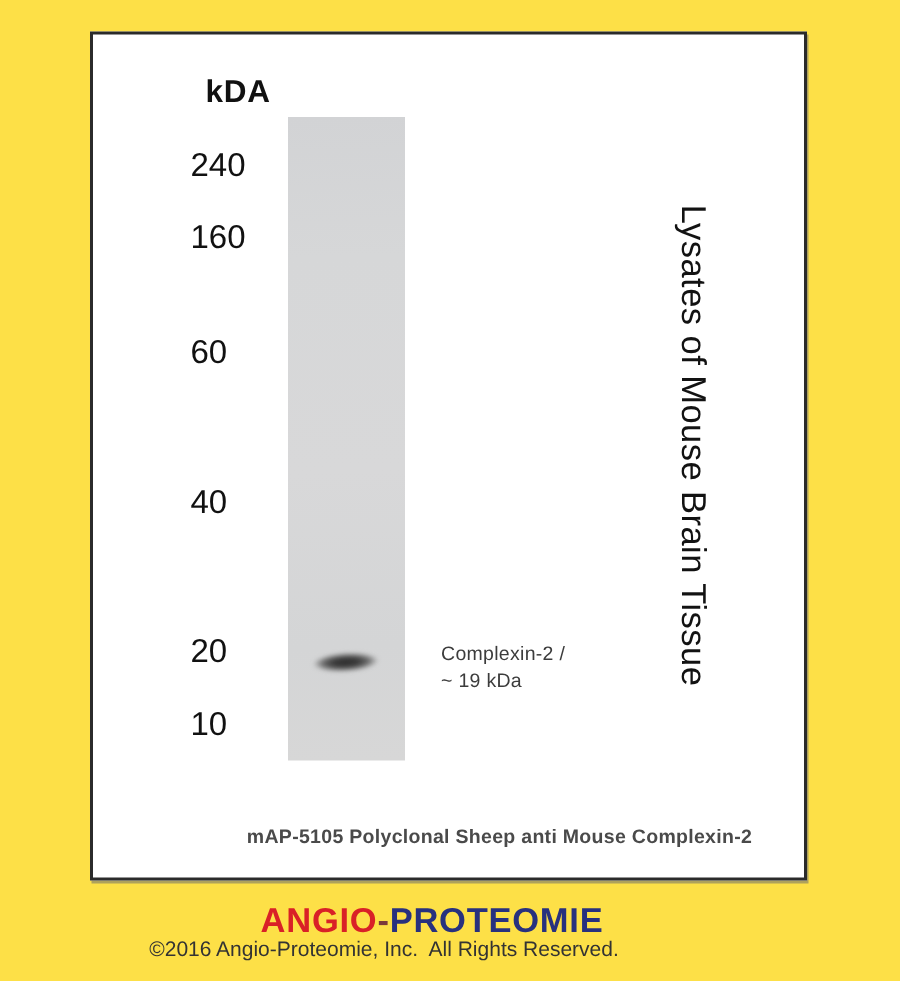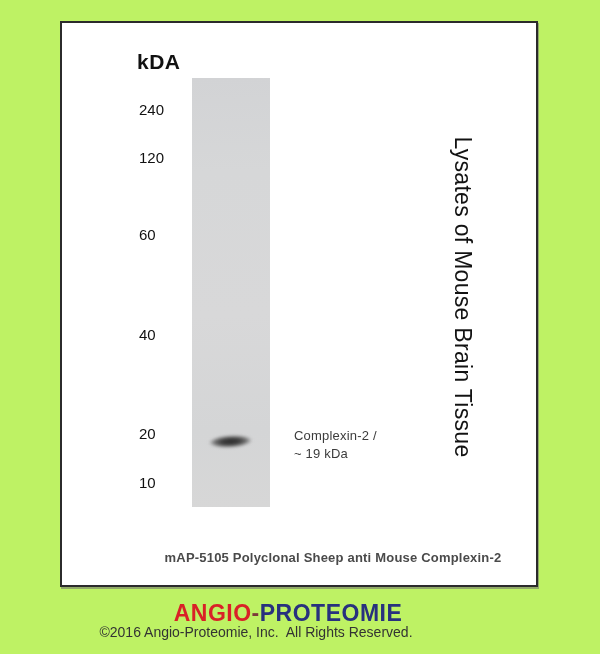--- a/index.html
+++ b/index.html
@@ -1,20 +1,20 @@
 <!DOCTYPE html>
 <html><head>
 <meta charset="utf-8">
 <style>
   html, body { margin: 0; padding: 0; background: #ffffff; }
   .canvas {
     position: relative;
     width: 600px;
     height: 654px;
-    background: #bef264;
+    background: #fde047;
     font-family: "Liberation Sans", sans-serif;
     color: #1a1a1a;
     overflow: hidden;
   }
   .frame {
     position: absolute;
     left: 60px; top: 21px;
     width: 474px; height: 562px;
     border: 2px solid #2b2b2b;
     box-shadow: 1px 2px 0 rgba(110,110,110,0.55);
@@ -39,22 +39,22 @@
     left: 16px; top: 357px;
     width: 45px; height: 13px;
     border-radius: 50%;
     background: radial-gradient(50% 50% at 50% 50%,
       #2d2d2d 0%, #3a3a3a 38%, #676767 66%, rgba(214,214,214,0) 98%);
     filter: blur(1.4px);
     transform: rotate(-3.5deg);
   }
   .marker {
     position: absolute;
-    left: 139px;
-    font-size: 15px;
+    left: 127px;
+    font-size: 22px;
     line-height: 22px;
     color: #111;
   }
   .m-240 { top: 99px; }
   .m-160 { top: 147px; }
   .m-80  { top: 224px; }
   .m-40  { top: 324px; }
   .m-20  { top: 423px; }
   .m-10  { top: 472px; }
   .band-note {
@@ -107,21 +107,21 @@
 </head>
 <body>
 
 <div class="canvas">
 
   <div class="frame"></div>
 
   <div class="kda-label">kDA</div>
 
   <span class="marker m-240">240</span>
-  <span class="marker m-160">120</span>
+  <span class="marker m-160">160</span>
   <span class="marker m-80">60</span>
   <span class="marker m-40">40</span>
   <span class="marker m-20">20</span>
   <span class="marker m-10">10</span>
 
   <div class="lane">
     <div class="band"></div>
   </div>
 
   <div class="band-note">

